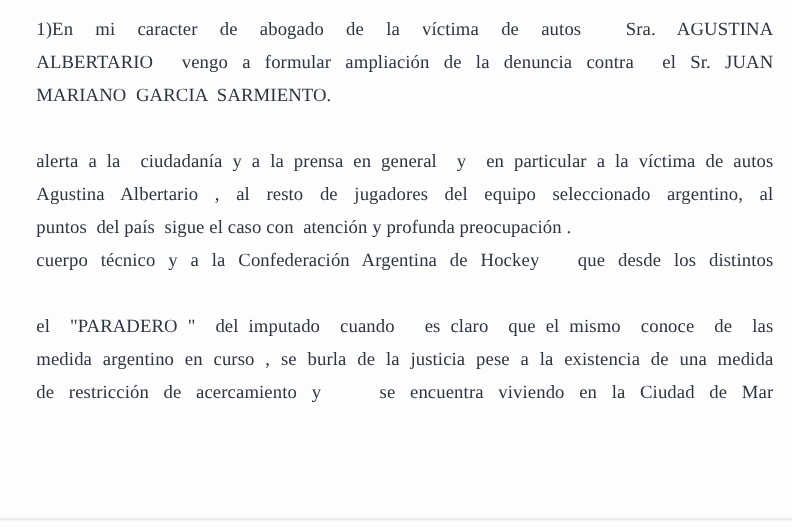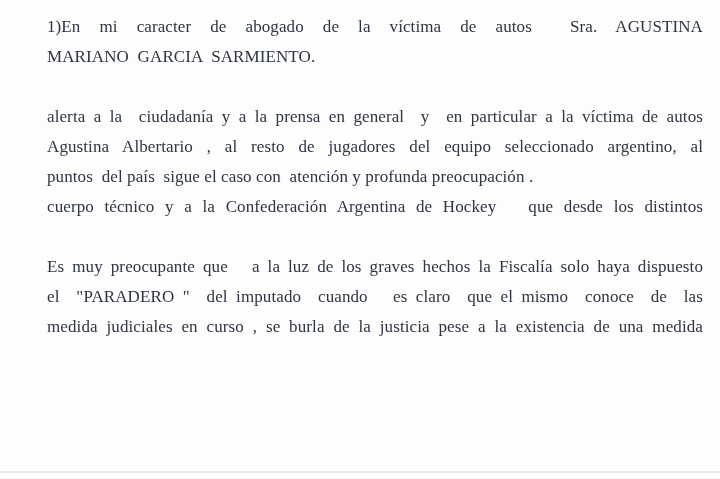--- a/index.html
+++ b/index.html
@@ -11,21 +11,21 @@
     position: relative;
     width: 720px;
     height: 479px;
     background: var(--page-bg, #fdfdfd);
     overflow: hidden;
     font-family: "Liberation Serif", "DejaVu Serif", serif;
     color: var(--text-color, #2e3542);
     font-size: 17px;
   }
   .content {
-    padding: 12px 17px 0 47px;
+    padding: 12px 17px 0 33px;
   }
   .paragraph {
     margin: 0 0 30px 0;
   }
   .line {
     height: 30px;
     line-height: 30px;
     overflow: hidden;
     text-align: justify;
     text-align-last: justify;
@@ -46,31 +46,32 @@
   }
 </style>
 </head>
 <body>
 
 <div class="page">
   <div class="content">
 
     <div class="paragraph">
       <div class="line">1)En mi caracter de abogado de la víctima de autos &nbsp;Sra. AGUSTINA</div>
+      <div class="line">ALBERTARIO &nbsp;vengo a formular ampliación de la denuncia contra &nbsp;el Sr. JUAN</div>
       <div class="line pline-last">MARIANO &nbsp;GARCIA &nbsp;SARMIENTO.</div>
     </div>
 
     <div class="paragraph">
       <div class="line">alerta a la &nbsp;ciudadanía y a la prensa en general &nbsp;y &nbsp;en particular a la víctima de autos</div>
       <div class="line">Agustina Albertario , al resto de jugadores del equipo seleccionado argentino, al</div>
       <div class="line pline-last">puntos &nbsp;del país &nbsp;sigue el caso con &nbsp;atención y profunda preocupación .</div>
       <div class="line">cuerpo técnico y a la Confederación Argentina de Hockey &nbsp;&nbsp;que desde los distintos</div>
     </div>
 
     <div class="paragraph">
-      <div class="line">Es muy preocupante que &nbsp;&nbsp;a la luz de los graves hechos la Fiscalía solo haya dispuesto</div>
       <div class="line">el &nbsp;"PARADERO " &nbsp;del imputado &nbsp;cuando &nbsp;&nbsp;es claro &nbsp;que el mismo &nbsp;conoce &nbsp;de &nbsp;las</div>
-      <div class="line">medida judiciales en curso , se burla de la justicia pese a la existencia de una medida</div>
+      <div class="line">medida argentino en curso , se burla de la justicia pese a la existencia de una medida</div>
+      <div class="line">de restricción de acercamiento y &nbsp;&nbsp;&nbsp;se encuentra viviendo en la Ciudad de Mar</div>
     </div>
 
   </div>
   <div class="bottom-rule"></div>
 </div>
 
 </body></html>

